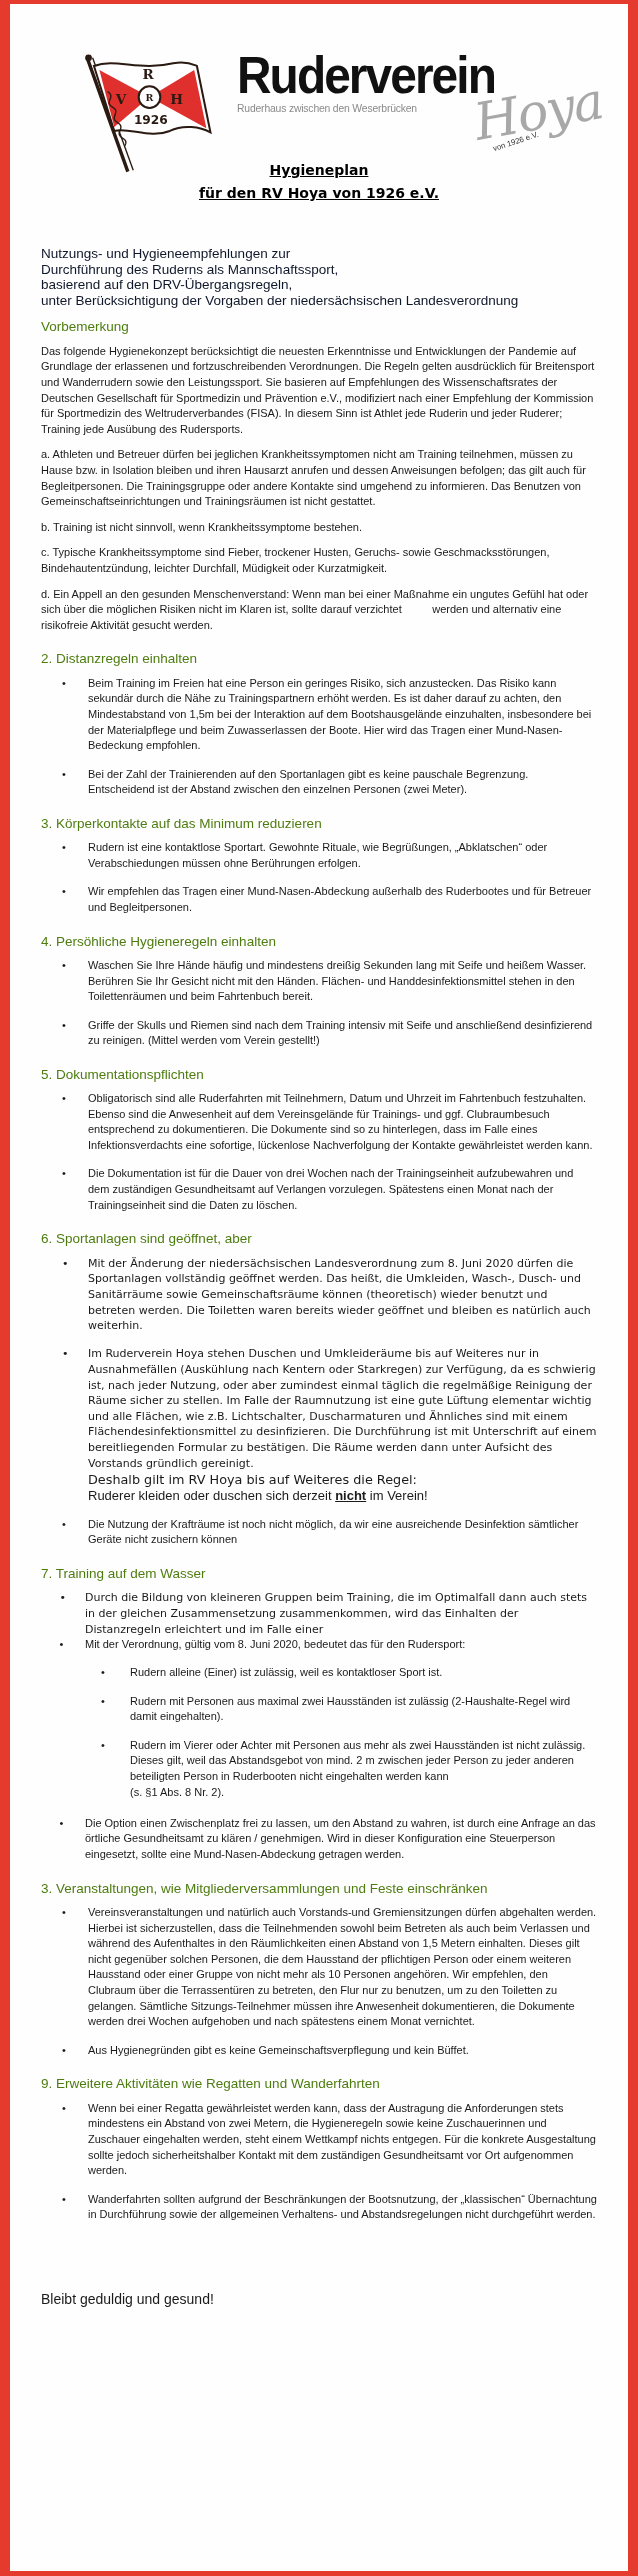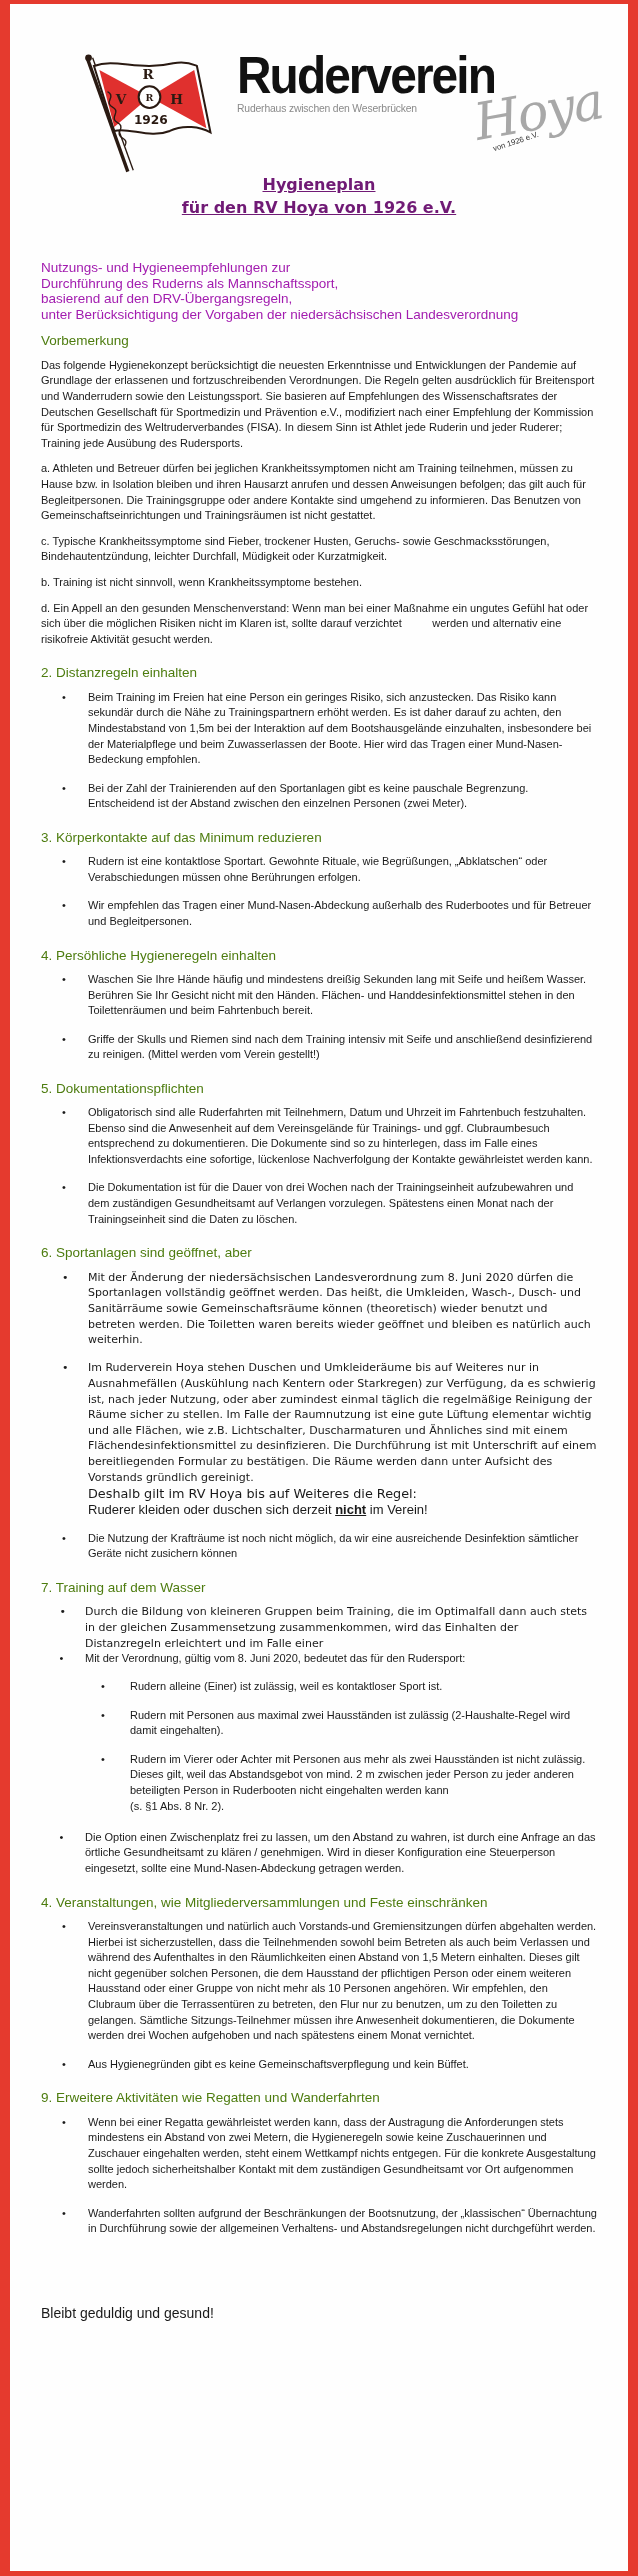--- a/index.html
+++ b/index.html
@@ -20,25 +20,25 @@
   }
   .brand-sub { font-size: 11.3px; color: #8a8a8a; margin-top: 1.4px; letter-spacing: -0.2px; transform: scaleX(0.92); transform-origin: left; }
   .brand-script {
     position: absolute; left: 464px; top: 78px; font-family: "DejaVu Serif", serif; font-style: italic;
     font-size: 51px; color: #a8a8a8; transform: rotate(-10deg); letter-spacing: -1.4px;
   }
   .brand-since {
     position: absolute; left: 482px; top: 133px; font-size: 7.8px; color: #333; transform: rotate(-18deg);
   }
   .doc-title {
-    text-align: center; color: #701a75; font-family: "DejaVu Sans", sans-serif; font-weight: 700;
-    font-size: 16px; line-height: 23px; margin-top: 14px; text-decoration: underline;
+    text-align: center; color: #000000; font-family: "DejaVu Sans", sans-serif; font-weight: 700;
+    font-size: 14px; line-height: 23px; text-decoration: underline;
   }
   .content { padding: 0 31px 0 31px; }
-  .subtitle { color: #a21caf; font-size: 13.5px; line-height: 15.6px; margin-top: 41px; }
+  .subtitle { color: #0f172a; font-size: 13.5px; line-height: 15.6px; margin-top: 41px; }
   .heading { color: #4d7c0f; font-size: 13.5px; line-height: 17px; margin: 17px 0 8.5px 0; }
   .heading.big-gap { margin-top: 50px; }
   p.body { font-size: 11px; line-height: 15.6px; margin: 0 0 10px 0; }
   ul.bullets { list-style: none; margin: 0 0 5.7px 0; padding: 0; }
   ul.bullets li { position: relative; padding-left: 47px; font-size: 11px; line-height: 15.6px; margin-bottom: 12.8px; }
   ul.bullets li::before { content: "•"; position: absolute; left: 21px; top: 0; }
   ul.bullets.tight li { margin-bottom: 0; padding-left: 44px; }
   ul.bullets.tight li::before { left: 18.4px; }
   ul.sub { list-style: none; padding: 0; margin: 12.8px 0 15.6px 0; }
   ul.sub li { position: relative; padding-left: 89px; font-size: 11px; line-height: 15.6px; margin-bottom: 12.8px; }
@@ -91,22 +91,22 @@
       <div>Nutzungs- und Hygieneempfehlungen zur</div>
       <div>Durchführung des Ruderns als Mannschaftssport,</div>
       <div>basierend auf den DRV-Übergangsregeln,</div>
       <div>unter Berücksichtigung der Vorgaben der niedersächsischen Landesverordnung</div>
     </div>
 
     <div class="heading" style="margin-top:10px">Vorbemerkung</div>
     <p class="body">Das folgende Hygienekonzept berücksichtigt die neuesten Erkenntnisse und Entwicklungen der Pandemie auf Grundlage der erlassenen und fortzuschreibenden Verordnungen. Die Regeln gelten ausdrücklich für Breitensport und Wanderrudern sowie den Leistungssport. Sie basieren auf Empfehlungen des Wissenschaftsrates der Deutschen Gesellschaft für Sportmedizin und Prävention e.V., modifiziert nach einer Empfehlung der Kommission für Sportmedizin des Weltruderverbandes (FISA). In diesem Sinn ist Athlet jede Ruderin und jeder Ruderer; Training jede Ausübung des Rudersports.</p>
 
     <p class="body">a. Athleten und Betreuer dürfen bei jeglichen Krankheitssymptomen nicht am Training teilnehmen, müssen zu Hause bzw. in Isolation bleiben und ihren Hausarzt anrufen und dessen Anweisungen befolgen; das gilt auch für Begleitpersonen. Die Trainingsgruppe oder andere Kontakte sind umgehend zu informieren. Das Benutzen von Gemeinschaftseinrichtungen und Trainingsräumen ist nicht gestattet.</p>
+    <p class="body">b. Training ist nicht sinnvoll, wenn Krankheitssymptome bestehen.</p>
     <p class="body">c. Typische Krankheitssymptome sind Fieber, trockener Husten, Geruchs- sowie Geschmacksstörungen, Bindehautentzündung, leichter Durchfall, Müdigkeit oder Kurzatmigkeit.</p>
-    <p class="body">b. Training ist nicht sinnvoll, wenn Krankheitssymptome bestehen.</p>
     <p class="body" style="white-space:pre-wrap">d. Ein Appell an den gesunden Menschenverstand: Wenn man bei einer Maßnahme ein ungutes Gefühl hat oder sich über die möglichen Risiken nicht im Klaren ist, sollte darauf verzichtet          werden und alternativ eine risikofreie Aktivität gesucht werden.</p>
 
     <div class="heading">2. Distanzregeln einhalten</div>
     <ul class="bullets">
       <li>Beim Training im Freien hat eine Person ein geringes Risiko, sich anzustecken. Das Risiko kann sekundär durch die Nähe zu Trainingspartnern erhöht werden. Es ist daher darauf zu achten, den Mindestabstand von 1,5m bei der Interaktion auf dem Bootshausgelände einzuhalten, insbesondere bei der Materialpflege und beim Zuwasserlassen der Boote. Hier wird das Tragen einer Mund-Nasen-Bedeckung empfohlen.</li>
       <li>Bei der Zahl der Trainierenden auf den Sportanlagen gibt es keine pauschale Begrenzung. Entscheidend ist der Abstand zwischen den einzelnen Personen (zwei Meter).</li>
     </ul>
 
     <div class="heading">3. Körperkontakte auf das Minimum reduzieren</div>
     <ul class="bullets">
@@ -148,21 +148,21 @@
       <li>
         <span class="indent-block">Rudern im Vierer oder Achter mit Personen aus mehr als zwei Hausständen ist nicht zulässig.</span>
         <span class="indent-block">Dieses gilt, weil das Abstandsgebot von mind. 2 m zwischen jeder Person zu jeder anderen beteiligten Person in Ruderbooten nicht eingehalten werden kann</span>
         <span class="indent-block">(s. §1 Abs. 8 Nr. 2).</span>
       </li>
     </ul>
     <ul class="bullets tight">
       <li>Die Option einen Zwischenplatz frei zu lassen, um den Abstand zu wahren, ist durch eine Anfrage an das örtliche Gesundheitsamt zu klären / genehmigen. Wird in dieser Konfiguration eine Steuerperson eingesetzt, sollte eine Mund-Nasen-Abdeckung getragen werden.</li>
     </ul>
 
-    <div class="heading">4. Veranstaltungen, wie Mitgliederversammlungen und Feste einschränken</div>
+    <div class="heading">3. Veranstaltungen, wie Mitgliederversammlungen und Feste einschränken</div>
     <ul class="bullets">
       <li>Vereinsveranstaltungen und natürlich auch Vorstands-und Gremiensitzungen dürfen abgehalten werden. Hierbei ist sicherzustellen, dass die Teilnehmenden sowohl beim Betreten als auch beim Verlassen und während des Aufenthaltes in den Räumlichkeiten einen Abstand von 1,5 Metern einhalten. Dieses gilt nicht gegenüber solchen Personen, die dem Hausstand der pflichtigen Person oder einem weiteren Hausstand oder einer Gruppe von nicht mehr als 10 Personen angehören. Wir empfehlen, den Clubraum über die Terrassentüren zu betreten, den Flur nur zu benutzen, um zu den Toiletten zu gelangen. Sämtliche Sitzungs-Teilnehmer müssen ihre Anwesenheit dokumentieren, die Dokumente werden drei Wochen  aufgehoben und nach spätestens einem Monat vernichtet.</li>
       <li>Aus Hygienegründen gibt es keine Gemeinschaftsverpflegung und kein Büffet.</li>
     </ul>
 
     <div class="heading">9. Erweitere Aktivitäten wie Regatten und Wanderfahrten</div>
     <ul class="bullets">
       <li>Wenn bei einer Regatta gewährleistet werden kann, dass der Austragung die Anforderungen stets mindestens ein Abstand von zwei Metern, die Hygieneregeln sowie keine Zuschauerinnen und Zuschauer eingehalten werden, steht einem Wettkampf nichts entgegen. Für die konkrete Ausgestaltung sollte jedoch sicherheitshalber Kontakt mit dem zuständigen Gesundheitsamt vor Ort aufgenommen werden.</li>
       <li>Wanderfahrten sollten aufgrund der Beschränkungen der Bootsnutzung, der „klassischen“ Übernachtung in Durchführung sowie der allgemeinen Verhaltens- und Abstandsregelungen nicht durchgeführt werden.</li>
     </ul>

